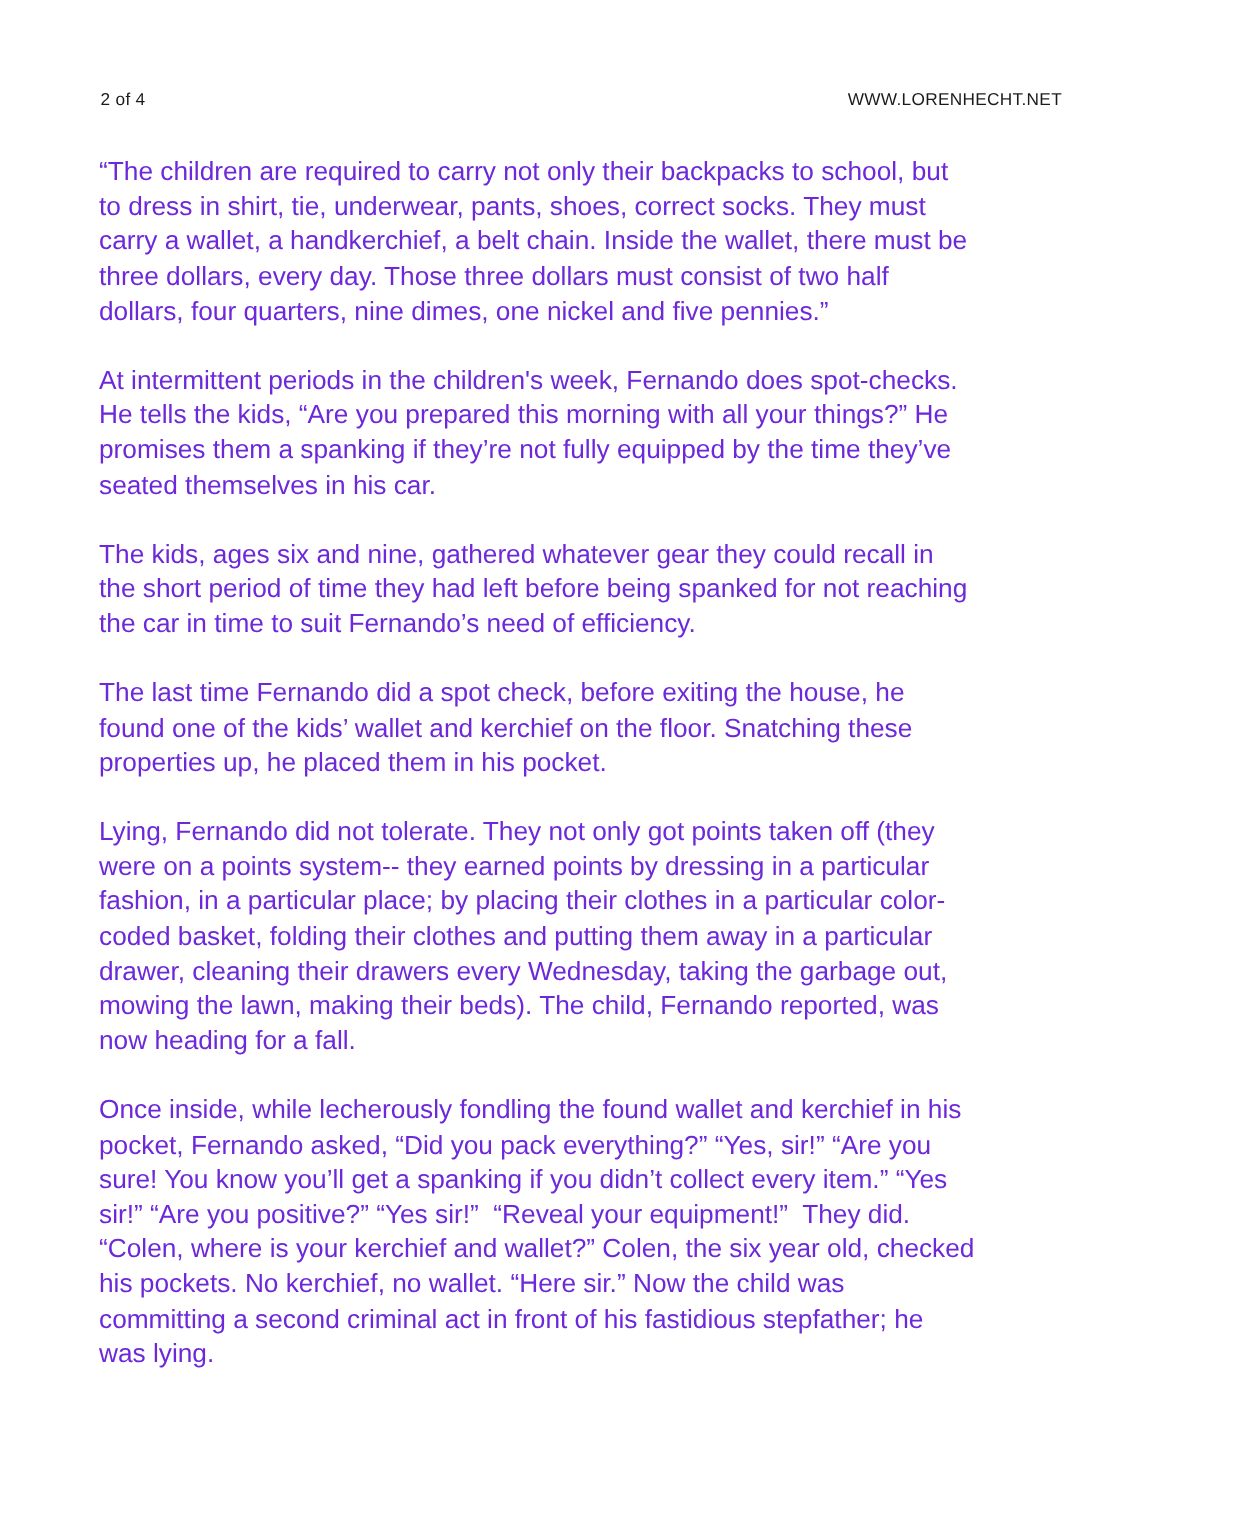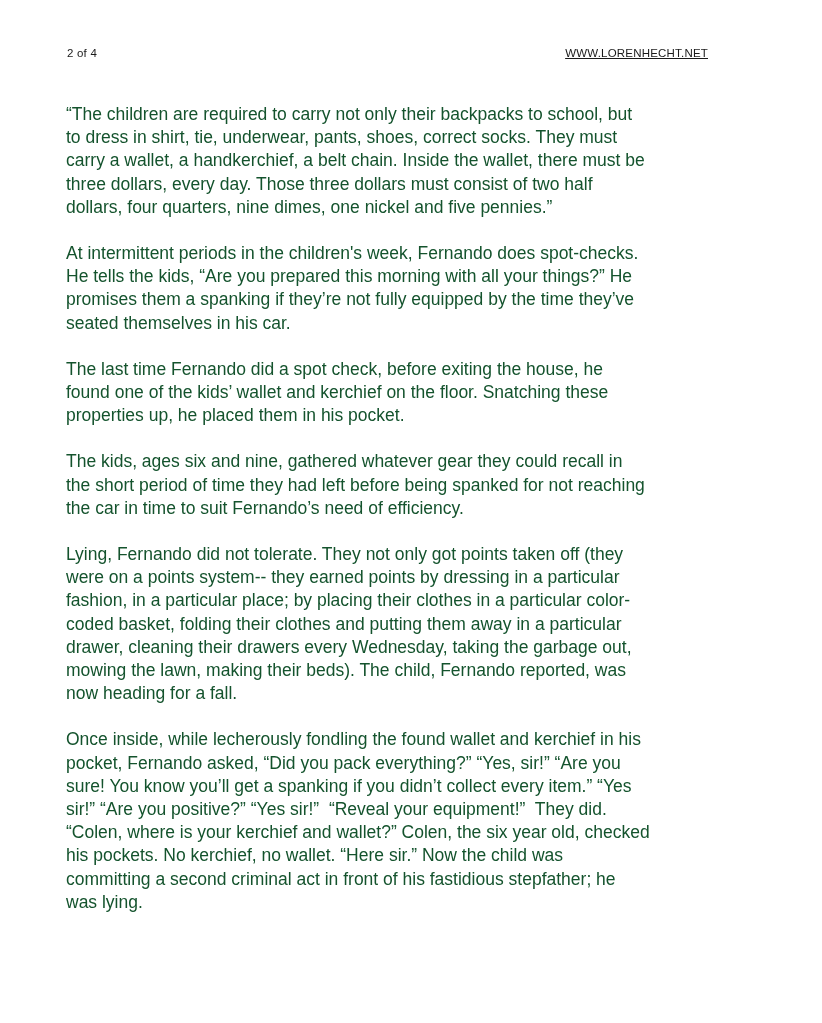--- a/index.html
+++ b/index.html
@@ -12,42 +12,41 @@
     width: 822px;
     height: 1023px;
     background: #ffffff;
     color: #121212;
     font-family: "Liberation Sans", sans-serif;
     overflow: hidden;
   }
   .page-header {
     position: absolute;
     left: 67px;
-    top: 47px;
+    top: 61px;
     width: 641px;
     display: flex;
     justify-content: space-between;
     align-items: baseline;
     font-size: 11.5px;
     color: #1a1a1a;
     letter-spacing: 0.2px;
   }
   .site-url {
-    text-decoration: underline;
     cursor: pointer;
     color: #1a1a1a;
   }
   .page-body {
     position: absolute;
     left: 66px;
     top: 103px;
     width: 690px;
     font-size: 17.5px;
     line-height: 23.2px;
-    color: #14532d;
+    color: #6d28d9;
   }
   .para {
     white-space: pre-wrap;
     margin: 0 0 23px 0;
   }
 </style>
 </head>
 <body>
 
 <div class="page">
@@ -60,26 +59,26 @@
   <div class="page-body">
     <p class="para">“The children are required to carry not only their backpacks to school, but
 to dress in shirt, tie, underwear, pants, shoes, correct socks. They must
 carry a wallet, a handkerchief, a belt chain. Inside the wallet, there must be
 three dollars, every day. Those three dollars must consist of two half
 dollars, four quarters, nine dimes, one nickel and five pennies.”</p>
     <p class="para">At intermittent periods in the children's week, Fernando does spot-checks.
 He tells the kids, “Are you prepared this morning with all your things?” He
 promises them a spanking if they’re not fully equipped by the time they’ve
 seated themselves in his car.</p>
+    <p class="para">The kids, ages six and nine, gathered whatever gear they could recall in
+the short period of time they had left before being spanked for not reaching
+the car in time to suit Fernando’s need of efficiency.</p>
     <p class="para">The last time Fernando did a spot check, before exiting the house, he
 found one of the kids’ wallet and kerchief on the floor. Snatching these
 properties up, he placed them in his pocket.</p>
-    <p class="para">The kids, ages six and nine, gathered whatever gear they could recall in
-the short period of time they had left before being spanked for not reaching
-the car in time to suit Fernando’s need of efficiency.</p>
     <p class="para">Lying, Fernando did not tolerate. They not only got points taken off (they
 were on a points system-- they earned points by dressing in a particular
 fashion, in a particular place; by placing their clothes in a particular color-
 coded basket, folding their clothes and putting them away in a particular
 drawer, cleaning their drawers every Wednesday, taking the garbage out,
 mowing the lawn, making their beds). The child, Fernando reported, was
 now heading for a fall.</p>
     <p class="para">Once inside, while lecherously fondling the found wallet and kerchief in his
 pocket, Fernando asked, “Did you pack everything?” “Yes, sir!” “Are you
 sure! You know you’ll get a spanking if you didn’t collect every item.” “Yes

